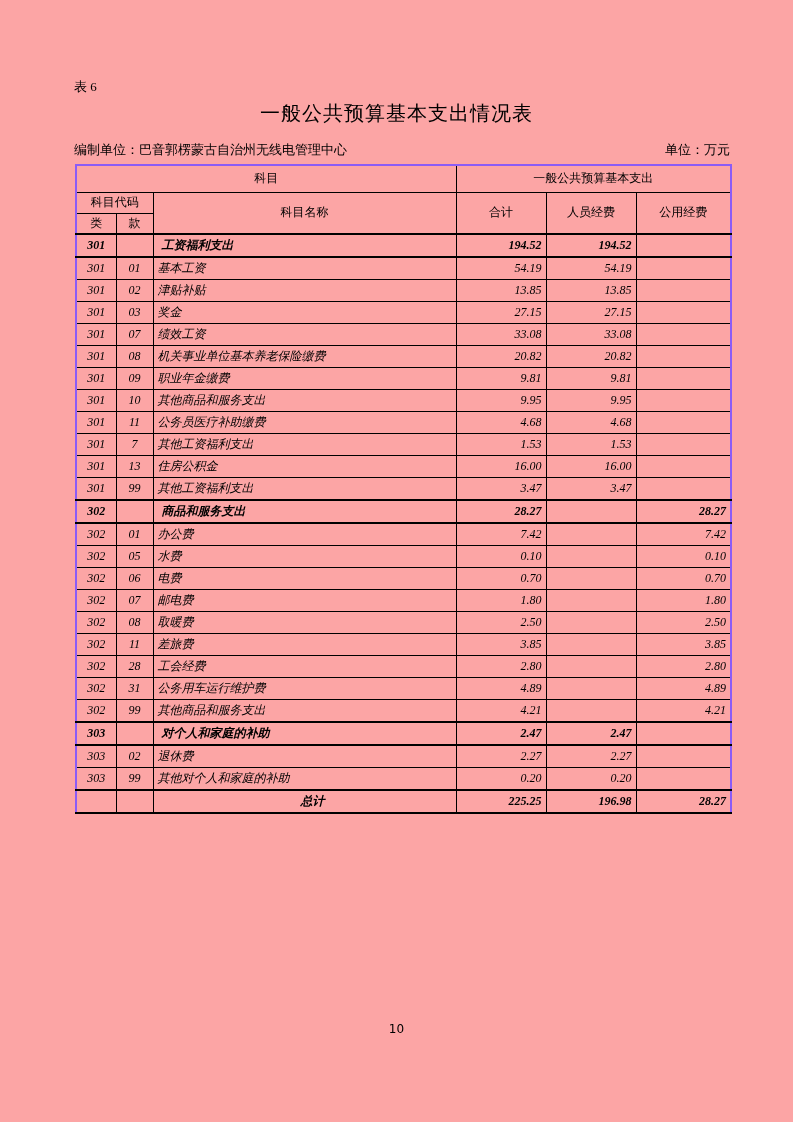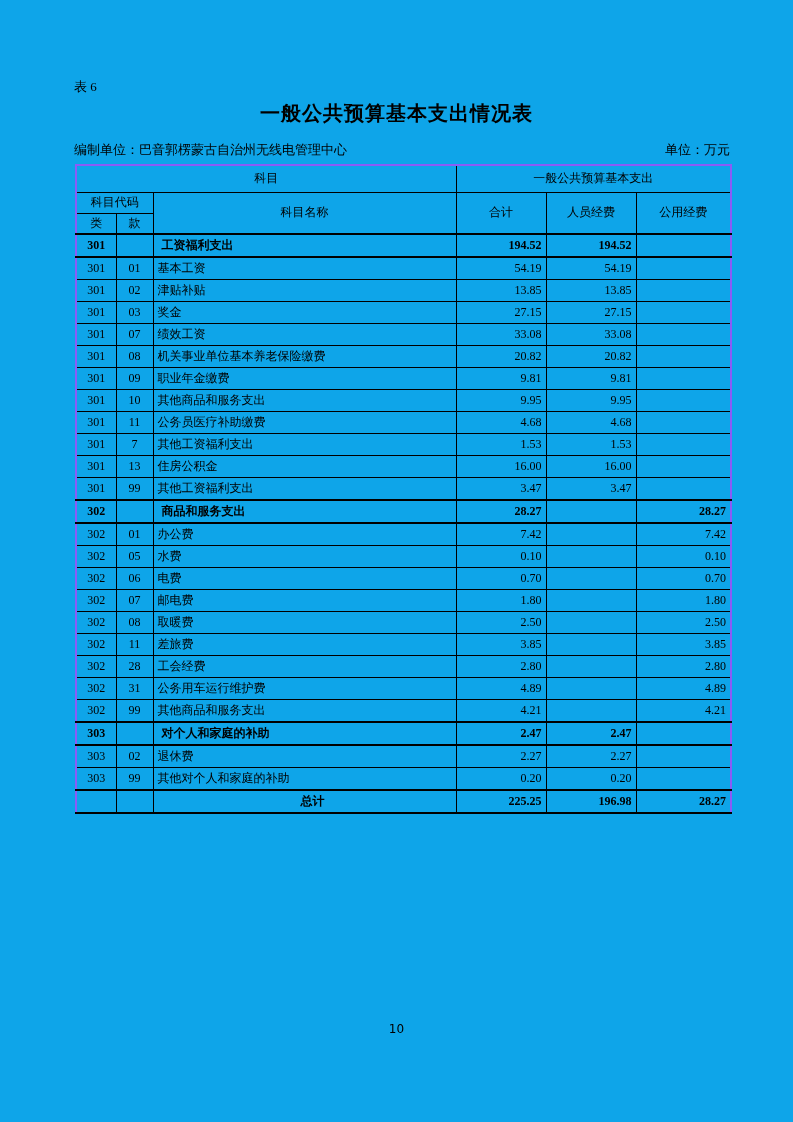--- a/index.html
+++ b/index.html
@@ -1,39 +1,39 @@
 <!DOCTYPE html>
 <html><head>
 <meta charset="utf-8">
 <style>
   * { box-sizing: border-box; }
   html, body { margin: 0; padding: 0; background: #ffffff; }
   .page {
     position: relative;
     width: 793px;
     height: 1122px;
-    background: #0ea5e9;
+    background: #fca5a5;
     color: #000000;
     font-family: "Liberation Serif", "DejaVu Serif", serif;
     overflow: hidden;
   }
   .table-label {
     position: absolute;
     left: 74px;
     top: 78px;
     font-size: 13px;
   }
   .doc-title {
     position: absolute;
     left: 0;
     right: 0;
     top: 100px;
     text-align: center;
     font-size: 20px;
-    font-weight: bold;
+    font-weight: normal;
     letter-spacing: 1px;
   }
   .info-line {
     position: absolute;
     left: 74px;
     right: 63px;
     top: 141px;
     display: flex;
     justify-content: space-between;
     font-size: 13px;
@@ -55,21 +55,21 @@
     overflow: hidden;
     white-space: nowrap;
   }
   table.budget th {
     font-weight: normal;
     text-align: center;
   }
   thead tr.hdr-top th    { height: 27px; }
   thead tr.hdr-mid th    { height: 21px; }
   thead tr.hdr-bottom th { height: 21px; }
-  tbody tr { height: 21px; line-height: 21px; }
+  tbody tr { height: 21px; line-height: 21px; font-style: italic; }
   tbody tr:first-child td { border-top: 2px solid #000; }
   td.c-code { text-align: center; }
   td.c-name { text-align: left; padding-left: 19px; }
   td.c-num  { text-align: right; padding-right: 4px; }
   tr.section-row td,
   tr.total-row td {
     font-weight: bold;
     border-top: 2px solid #000;
     border-bottom: 2px solid #000;
   }

